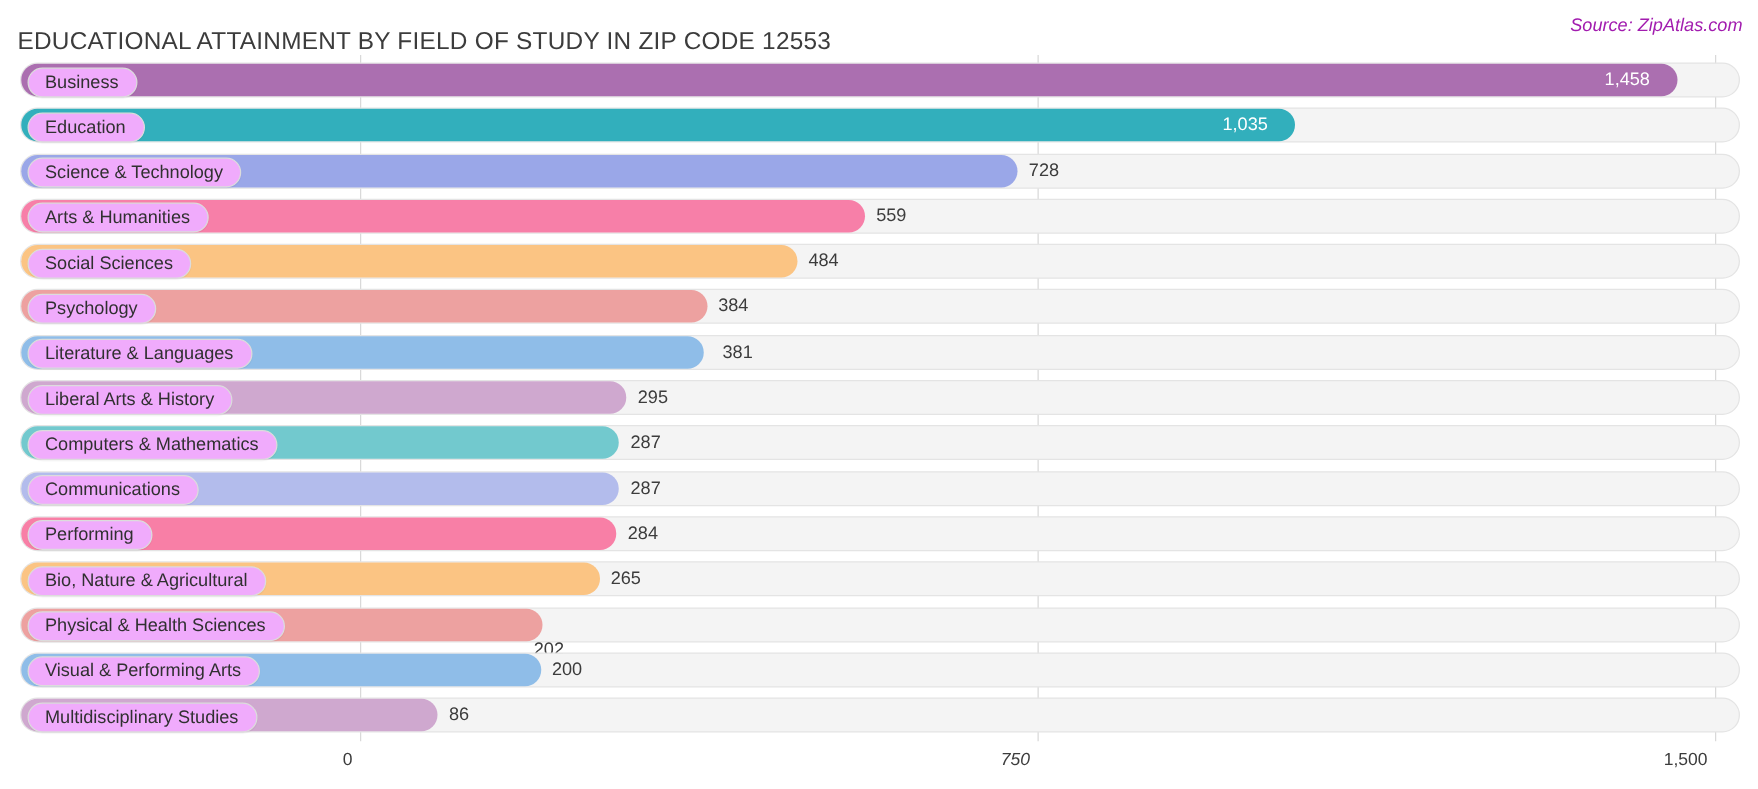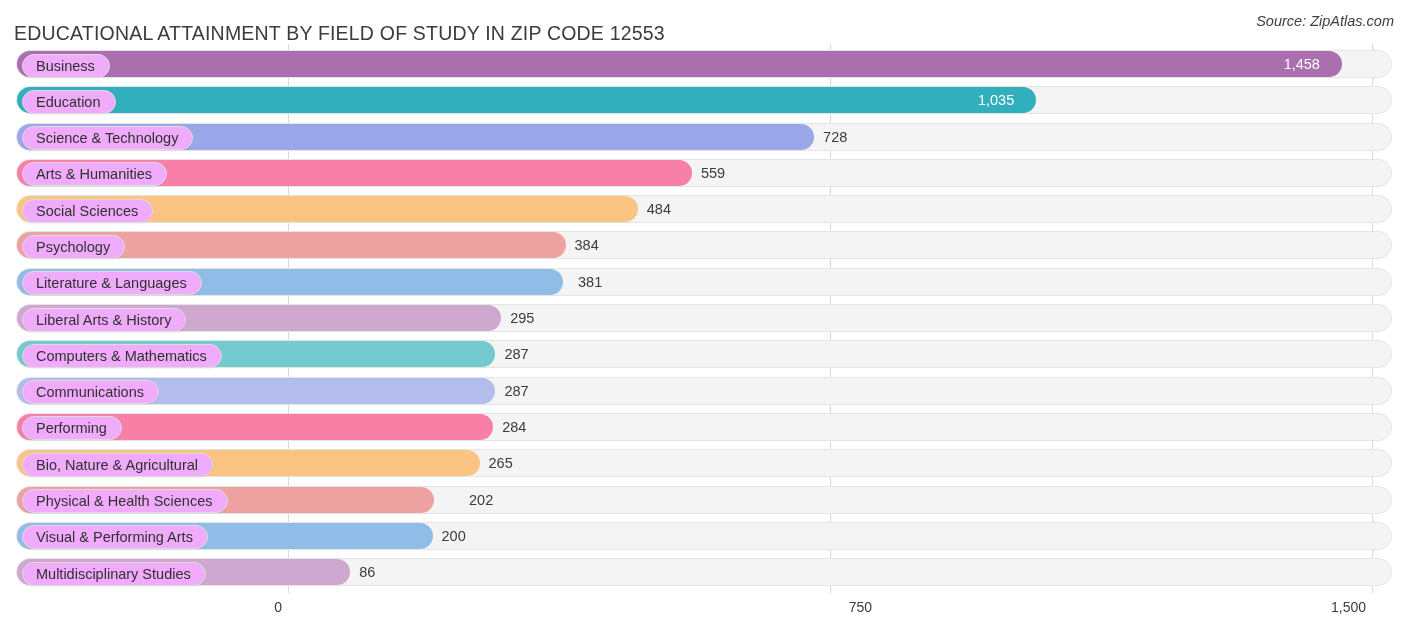--- a/index.html
+++ b/index.html
@@ -32,21 +32,21 @@
     color: #3c3c3c;
     white-space: nowrap;
     margin-top: 12px;
   }
   .source {
     position: absolute;
     right: 12px;
     top: 13px;
     font-size: 14.5px;
     font-style: italic;
-    color: #404040;
+    color: #a21caf;
     white-space: nowrap;
   }
 
   
   .plot {
     position: absolute;
     left: 0;
     top: 44px;
     width: 1406px;
     height: 549px;
@@ -254,21 +254,21 @@
         </div>
         <div class="label-pill">Bio, Nature &amp; Agricultural</div>
         <div class="value outside" style="left: 488.507px;">265</div>
       </div>
       <div class="row">
         <div class="track"></div>
         <div class="bar" style="width: 416.979px;">
           <div class="bar-inner" style="background: rgb(237, 161, 160);"></div>
         </div>
         <div class="label-pill">Physical &amp; Health Sciences</div>
-        <div class="value outside" style="left: 469px;">202</div>
+        <div class="value outside" style="left: 427px; margin-top: 20px;">202</div>
       </div>
       <div class="row">
         <div class="track"></div>
         <div class="bar" style="width: 415.533px;">
           <div class="bar-inner" style="background: rgb(143, 189, 232);"></div>
         </div>
         <div class="label-pill">Visual &amp; Performing Arts</div>
         <div class="value outside" style="left: 441.533px; text-align: center;">200</div>
       </div>
       <div class="row">
@@ -277,15 +277,15 @@
           <div class="bar-inner" style="background: rgb(207, 168, 207);"></div>
         </div>
         <div class="label-pill">Multidisciplinary Studies</div>
         <div class="value outside" style="left: 359.149px;">86</div>
       </div>
     </div>
 </div>
 
 <div class="axis" id="axis">
     <div class="tick" style="left: 282px;">0</div>
-    <div class="tick" style="left: 872px;">750</div>
+    <div class="tick" style="left: 824px; font-style: italic;">750</div>
     <div class="tick" style="left: 1366px;">1,500</div>
   </div>
 
 </body></html>

